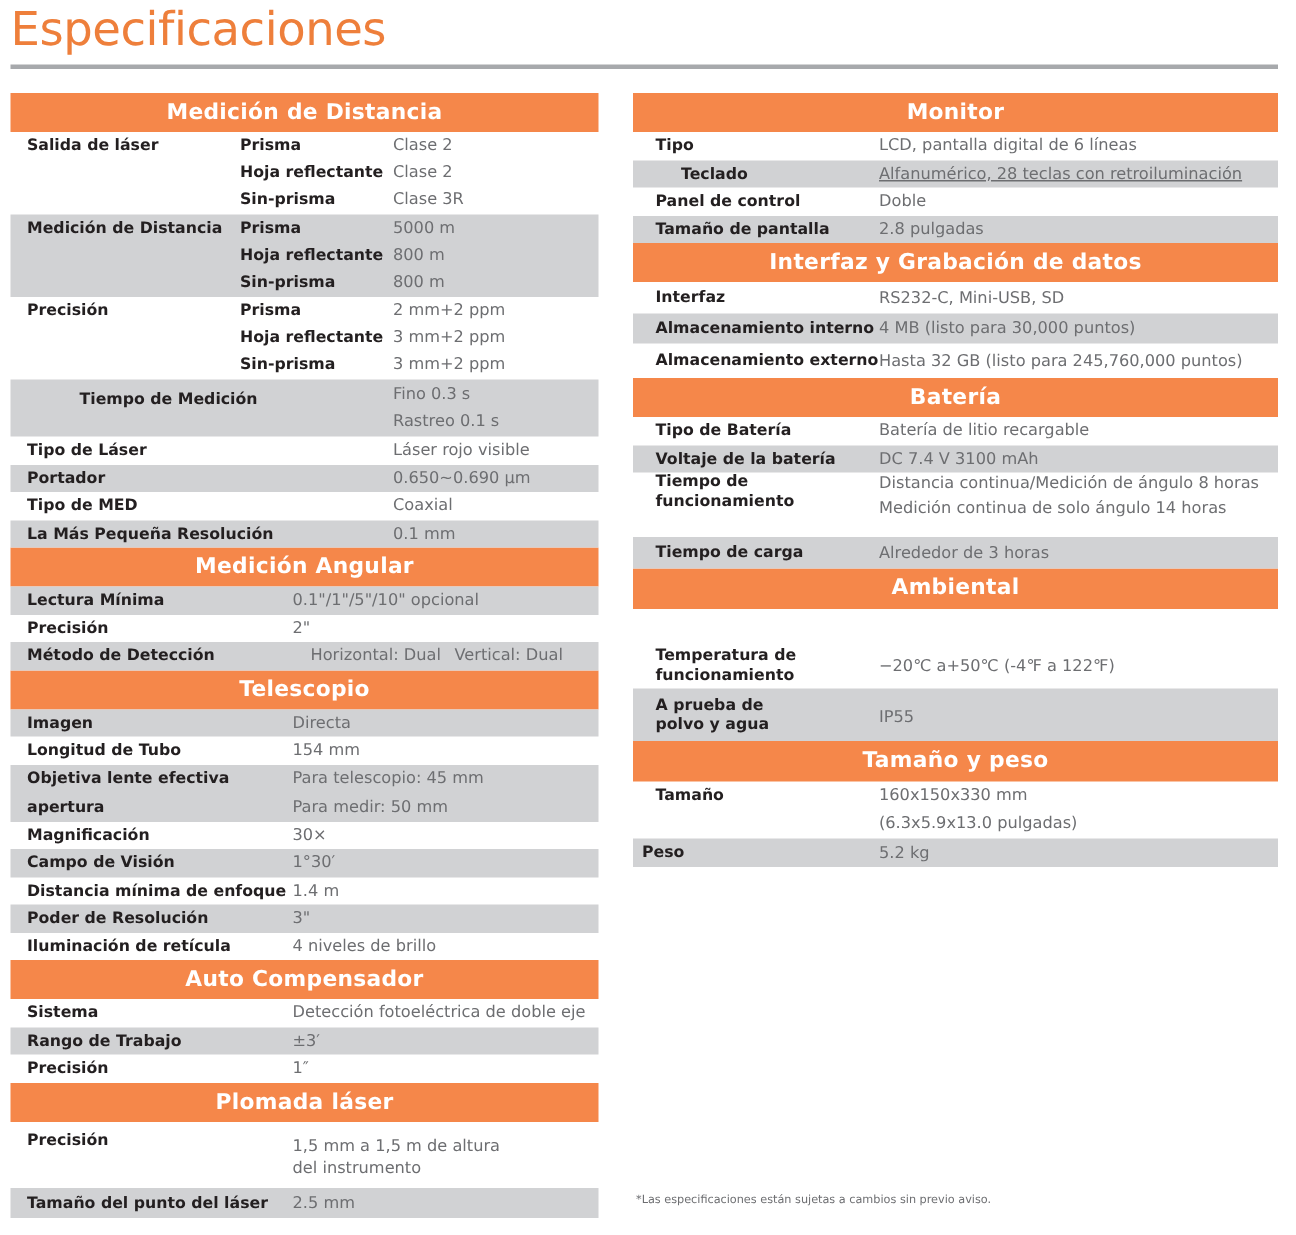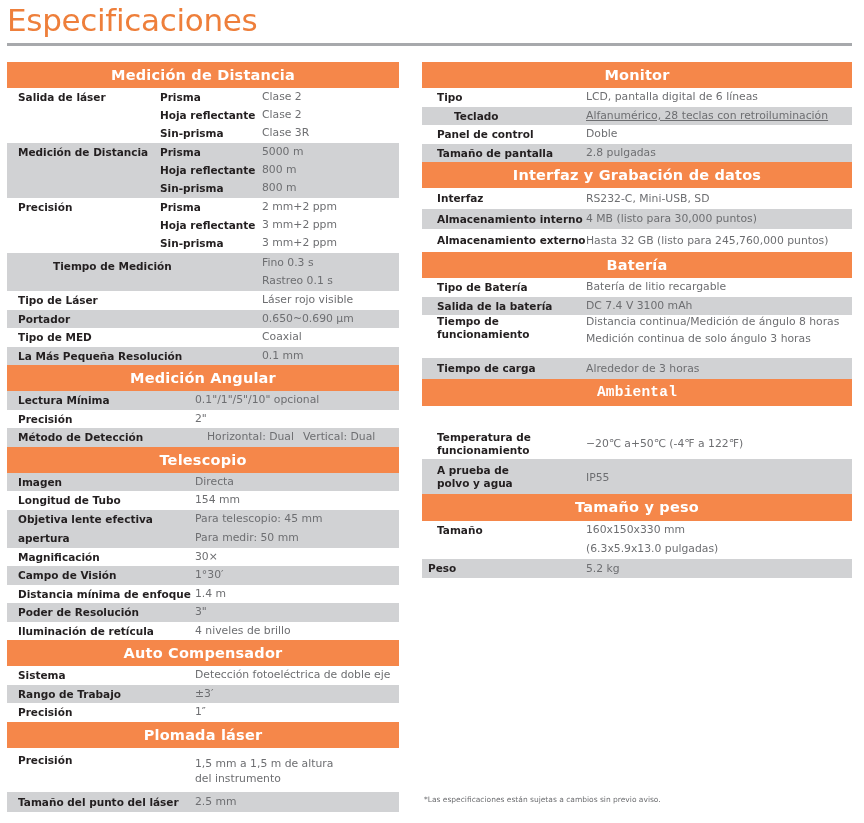--- a/index.html
+++ b/index.html
@@ -205,37 +205,37 @@
     </div>
   </div>
 
   <div>
     <div class="sec-h">Batería</div>
     <div class="row line">
       <div class="lbl line" style="left:15px;">Tipo de Batería</div>
       <div class="val line" style="left:164px;">Batería de litio recargable</div>
     </div>
     <div class="row gray line">
-      <div class="lbl line" style="left:15px;">Salida de la batería</div>
+      <div class="lbl line" style="left:15px;">Voltaje de la batería</div>
       <div class="val line" style="left:164px;">DC 7.4 V 3100 mAh</div>
     </div>
     <div class="row" style="height:43px;">
       <div class="lbl" style="left:15px;top:0px;line-height:13px;">Tiempo de</div>
       <div class="lbl" style="left:15px;top:13px;line-height:13px;">funcionamiento</div>
       <div class="val line" style="left:164px;top:-2px;">Distancia continua/Medición de ángulo 8 horas</div>
-      <div class="val line" style="left:164px;top:15px;">Medición continua de solo ángulo 3 horas</div>
+      <div class="val line" style="left:164px;top:15px;">Medición continua de solo ángulo 14 horas</div>
     </div>
     <div class="row gray" style="height:21px;">
       <div class="lbl" style="left:15px;line-height:21px;">Tiempo de carga</div>
       <div class="val" style="left:164px;line-height:21px;">Alrededor de 3 horas</div>
     </div>
   </div>
 
   <div>
-    <div class="sec-h" style="height:27px;line-height:27px;font-family:Liberation Mono, monospace;">Ambiental</div>
+    <div class="sec-h" style="height:27px;line-height:27px;">Ambiental</div>
     <div class="row" style="height:33px;margin-top:20px;">
       <div class="lbl" style="left:15px;top:5px;line-height:13px;">Temperatura de</div>
       <div class="lbl" style="left:15px;top:18px;line-height:13px;">funcionamiento</div>
       <div class="val" style="left:164px;top:10px;line-height:15px;">−20℃ a+50℃ (-4℉ a 122℉)</div>
     </div>
     <div class="row gray" style="height:35px;">
       <div class="lbl" style="left:15px;top:5px;line-height:13px;">A prueba de</div>
       <div class="lbl" style="left:15px;top:18px;line-height:13px;">polvo y agua</div>
       <div class="val" style="left:164px;top:11px;line-height:15px;">IP55</div>
     </div>

